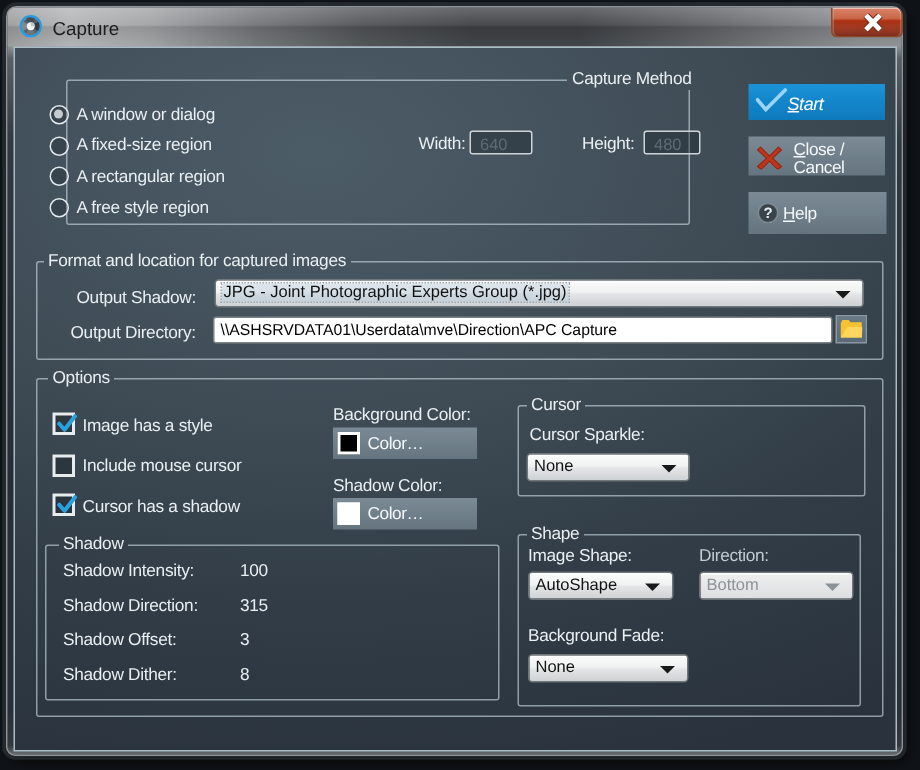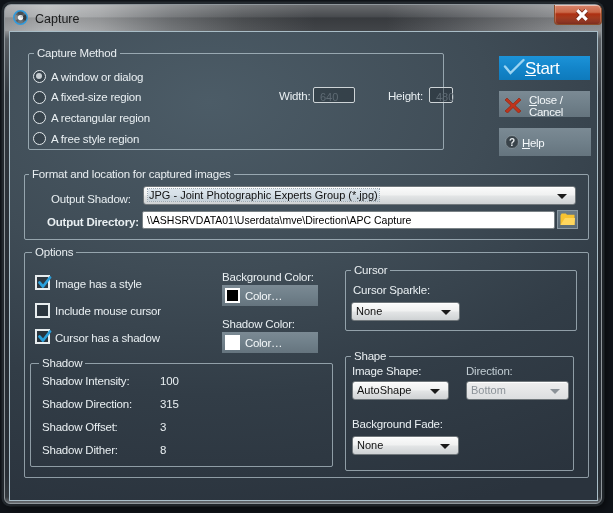--- a/index.html
+++ b/index.html
@@ -139,43 +139,43 @@
     <div id="closebtn">
         <svg class="x" width="14" height="12" viewBox="0 0 14 12">
       <path d="M2.3 1.2 L11.7 10.8 M11.7 1.2 L2.3 10.8" stroke="#7c2a1a" stroke-width="4.8" stroke-linecap="butt"></path>
       <path d="M2.3 1.2 L11.7 10.8 M11.7 1.2 L2.3 10.8" stroke="#ffffff" stroke-width="3.2" stroke-linecap="butt"></path>
     </svg>
       </div>
   </div>
   <div id="client"></div>
 </div>
 
-<fieldset style="left:28px; top:47px; width:416px; height:103px;">
+<fieldset style="left:44px; top:47px; width:416px; height:103px;text-align:right;">
   <legend style="margin-left:5px;">Capture Method</legend>
 </fieldset>
 <div class="radio" style="left:33px; top:70px;">
     <div class="dot"></div>
   </div>
 <div class="lbl" style="left:51px; top:69.5px;">A window or dialog</div>
 <div class="radio" style="left:33px; top:90.7px;"></div>
 <div class="lbl" style="left:51px; top:90px;">A fixed-size region</div>
 <div class="radio" style="left:33px; top:111.4px;"></div>
 <div class="lbl" style="left:51px; top:111px;">A rectangular region</div>
 <div class="radio" style="left:33px; top:132px;"></div>
 <div class="lbl" style="left:51px; top:131.5px;">A free style region</div>
 <div class="lbl" style="left:279px; top:89px;">Width:</div>
 <div class="numfield" style="left:313px; top:87px; width:42px;">640</div>
 <div class="lbl" style="left:388px; top:89px;">Height:</div>
-<div class="numfield" style="left:429px; top:87px; width:24px;">480</div>
+<div class="numfield" style="left:429px; top:87px; width:38px;">480</div>
 
 <div class="abs" style="left:499px; top:56px; width:91px; height:24px; background:linear-gradient(180deg,#1c93d8 0%,#1385ca 50%,#0e7abc 100%);">
   <svg class="abs" style="left:3px; top:1px;" width="24" height="18" viewBox="0 0 24 18">
     <path d="M3 9.5 L8.5 16 L21.5 3" fill="none" stroke="#9bd4f2" stroke-width="2.4" stroke-linecap="round"></path>
   </svg>
-  <div class="abs" style="left:26px; top:7px; font-size:17px; letter-spacing:-0.3px; color:#fff; line-height:12px;"><u>S</u>tart</div>
+  <div class="abs" style="left:26px; top:7px; font-size:12px; letter-spacing:-0.3px; color:#fff; line-height:12px;font-style:italic;"><u>S</u>tart</div>
 </div>
 <div class="gbtn" style="left:499px; top:91px; width:91px; height:26px;">
   <svg class="abs" style="left:5px; top:5px;" width="18" height="17" viewBox="0 0 18 17">
     <path d="M3 2 L9 8 L15 2 L17 4 L11 9.5 L17 15 L14.5 17 L9 11.5 L3.5 17 L1 15 L7 9.5 L1 4 Z" fill="#c0341c" stroke="#8e2713" stroke-width="0.7"></path>
   </svg>
   <div class="t" style="left:30px; top:3px;"><u>C</u>lose /<br>Cancel</div>
 </div>
 <div class="gbtn" style="left:499px; top:128px; width:92px; height:28px;">
   <svg class="abs" style="left:6px; top:7px;" width="14" height="14" viewBox="0 0 14 14">
     <circle cx="7" cy="7" r="6.6" fill="#39434a"></circle>
@@ -186,21 +186,21 @@
 </div>
 
 <fieldset style="left:24px; top:168px; width:565px; height:72px;">
   <legend style="margin-left:4px;">Format and location for captured images</legend>
 </fieldset>
 <div class="lbl" style="left:51px; top:192px;">Output Shadow:</div>
 <div class="combo" style="left:143px; top:186px; width:433px;">
   <span style="background:rgba(170,195,215,0.35); outline:1px dotted #9aa8b2; padding:0 1px;">JPG - Joint Photographic Experts Group (*.jpg)</span>
   <div class="arr"></div>
 </div>
-<div class="lbl" style="left:47px; top:215px;font-weight:bold;">Output Directory:</div>
+<div class="lbl" style="left:47px; top:215px;">Output Directory:</div>
 <div class="edit" style="left:142px; top:211px; width:413px; font-size:10.5px;">\\ASHSRVDATA01\Userdata\mve\Direction\APC Capture</div>
 <div class="abs" style="left:557px; top:210px; width:21px; height:19px; background:linear-gradient(180deg,#6b7b86,#5a6a75); border:1px solid #8b99a2;">
   <svg class="abs" style="left:2px; top:2px;" width="15" height="13" viewBox="0 0 15 13">
     <path d="M0.5 2.5 L0.5 12 L14.5 12 L14.5 1.8 L7 1.8 L5.8 0.4 L1.6 0.4 Z" fill="#f7c230"></path>
     <path d="M0.5 12 L5 5 L15 5 L14.5 12 Z" fill="#ffd75e"></path>
   </svg>
 </div>
 
 <fieldset style="left:24px; top:246px; width:565px; height:232px;">
   <legend style="margin-left:7px;">Options</legend>

